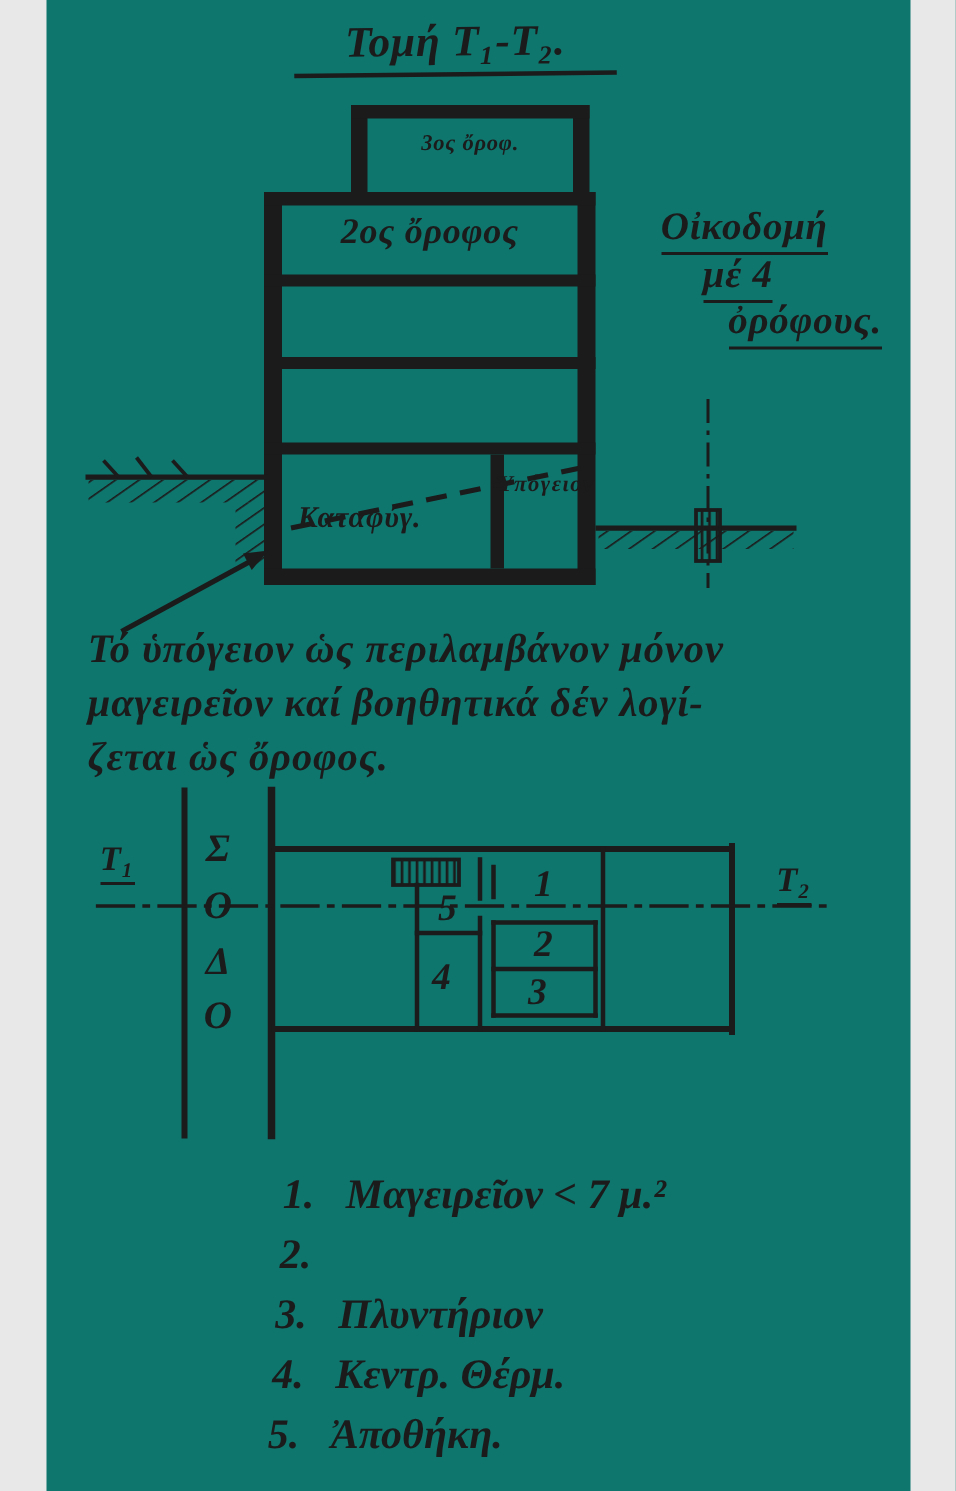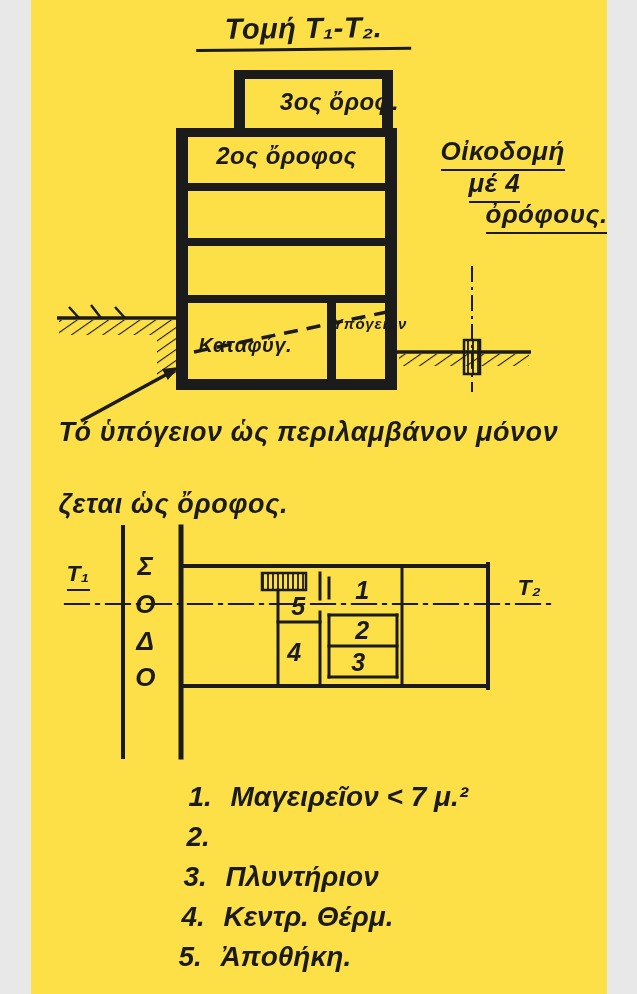--- a/index.html
+++ b/index.html
@@ -1,44 +1,44 @@
 <!DOCTYPE html>
 <html><head>
 <meta charset="utf-8">
 <style>
   html, body { margin: 0; padding: 0; background: #e8e8e8; }
   .page {
     position: relative;
     width: 576px;
     height: 994px;
     margin: 0 auto;
-    background: #fde047;
+    background: #0f766e;
     overflow: hidden;
-    font-family: Liberation Sans, sans-serif;
+    font-family: Liberation Serif, serif;
     color: #1b1b1b;
   }
   svg.draw {
     position: absolute;
     left: 0; top: 0;
     width: 637px; height: 994px;
   }
   .lbl {
     position: absolute;
     font-style: italic;
     font-weight: 700;
     white-space: nowrap;
     color: #1b1b1b;
     letter-spacing: 0.5px;
   }
   .center { text-align: center; }
   .ul { border-bottom: 3px solid #1b1b1b; padding-bottom: 3px; }
   .ul2 { border-bottom: 2.5px solid #1b1b1b; padding-bottom: 2px; }
   .title { font-size: 29px; transform: rotate(-0.6deg); }
   .floor2 { font-size: 24px; }
-  .floor3 { font-size: 24px; margin-left: 26px; }
+  .floor3 { font-size: 15px; }
   .floor0 { font-size: 21px; }
   .small { font-size: 15px; letter-spacing: 1px; }
   .kataf { font-size: 20px; }
   .sidenote { font-size: 26px; }
   .note { font-size: 27px; letter-spacing: 0.6px; }
   .street { font-size: 26px; width: 26px; text-align: center; }
   .roomnum { font-size: 25px; width: 24px; text-align: center; }
   .tmark { font-size: 23px; }
   .legend {
     position: absolute;
@@ -142,20 +142,21 @@
   <div class="lbl floor3 center" style="left:216px; top:88px; width:134px;">3ος ὄροφ.</div>
   <div class="lbl floor2 center" style="left:158px; top:142px; width:196px;">2ος ὄροφος</div>
   <div class="lbl small" style="left:300px; top:315px;">Ὑπόγειον</div>
   <div class="lbl sidenote ul2" style="left:410px; top:136px;">Οἰκοδομή</div>
 
   <div class="lbl kataf" style="left:168px; top:334px;">Καταφύγ.</div>
   <div class="lbl sidenote ul2" style="left:438px; top:168px;">μέ 4</div>
   <div class="lbl sidenote ul2" style="left:407px; top:199px;margin-left:48px;">ὀρόφους.</div>
 
   <div class="lbl note" style="left:28px; top:417px;">Τό ὑπόγειον ὡς περιλαμβάνον μόνον</div>
+  <div class="lbl note" style="left:28px; top:453px;">μαγειρεῖον καί βοηθητικά δέν λογί-</div>
   <div class="lbl note" style="left:28px; top:489px;">ζεται ὡς ὄροφος.</div>
 
   <div class="lbl street" style="left:102px; top:551px;">Σ</div>
   <div class="lbl street" style="left:102px; top:589px;">Ο</div>
   <div class="lbl street" style="left:102px; top:626px;">Δ</div>
   <div class="lbl street" style="left:102px; top:662px;">Ο</div>
 
   <div class="lbl tmark ul2" style="left:36px; top:560px;">Τ₁</div>
   <div class="lbl tmark ul2" style="left:487px; top:574px;">Τ₂</div>
 

